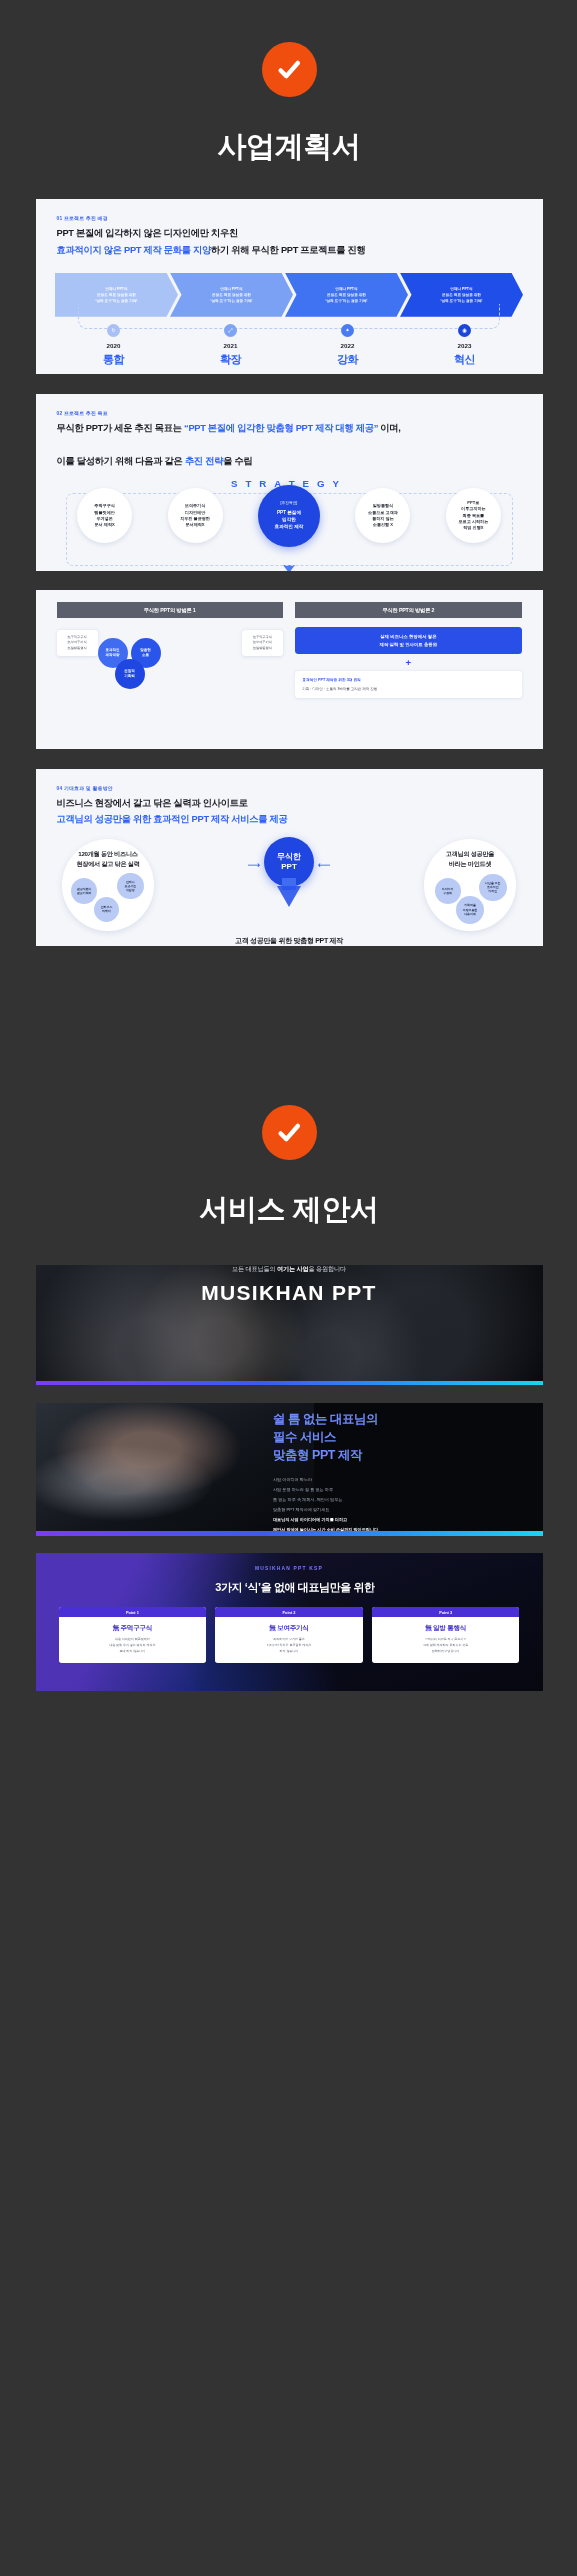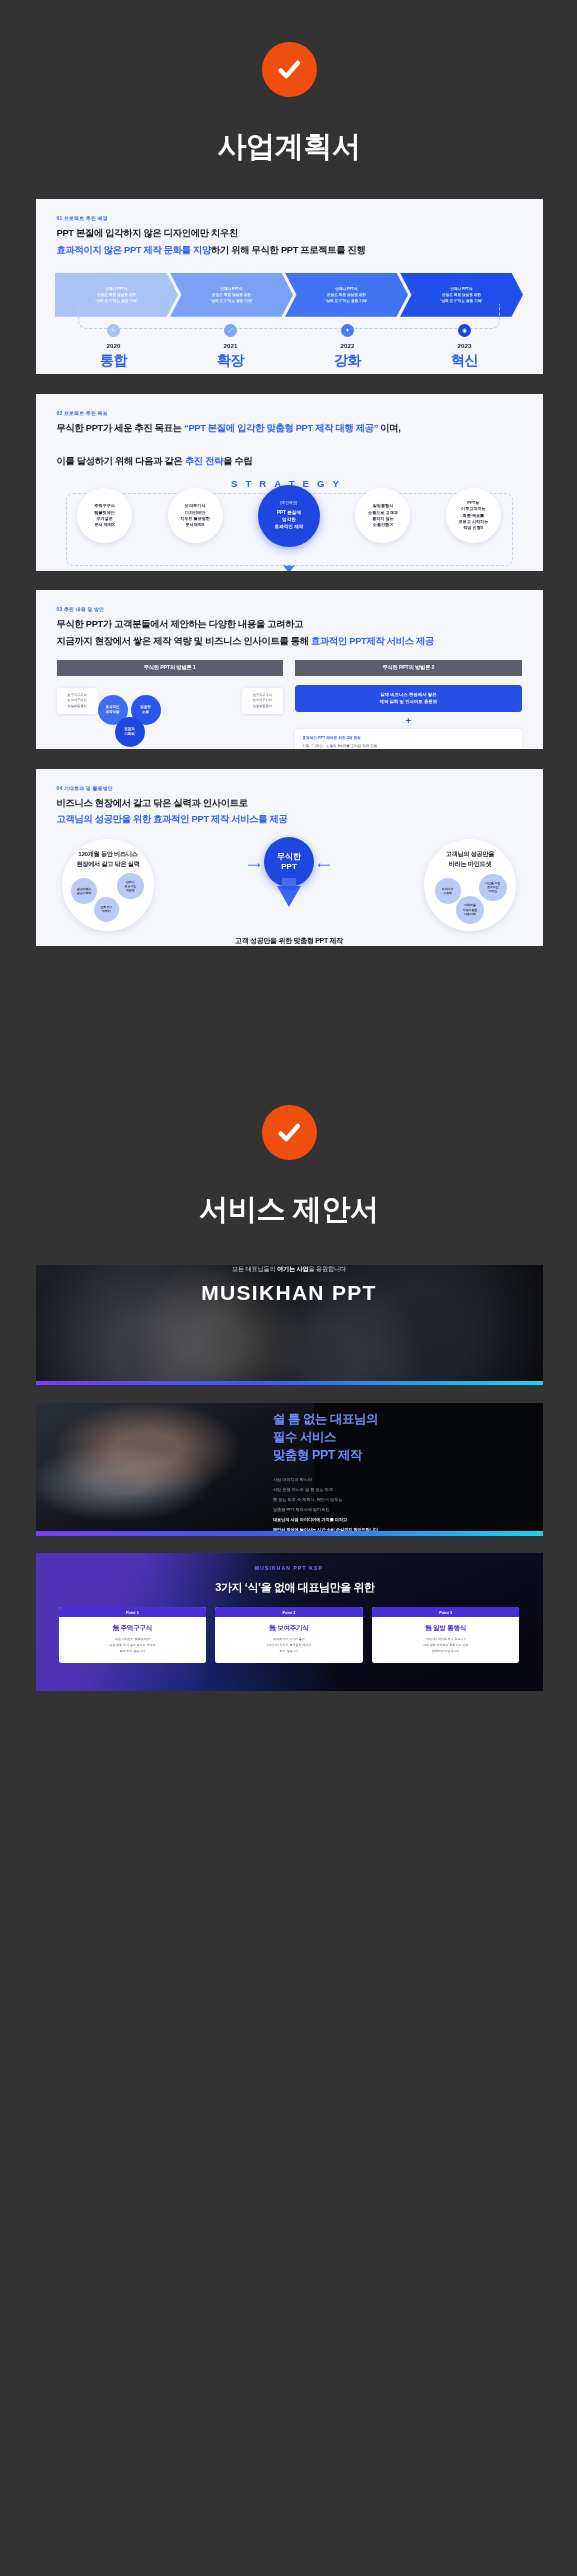--- a/index.html
+++ b/index.html
@@ -68,21 +68,21 @@
   .tl-dot {
     width:13.3px; height:13.3px; border-radius:50%;
     margin:0 auto; display:flex; align-items:center; justify-content:center;
     color:#fff; font-size:5.3px;
   }
   .d1 { background:#a8c0f5; }
   .d2 { background:#7ea4f4; }
   .d3 { background:#4b7bf2; }
   .d4 { background:#1b47d8; }
   .tl-year { font-size:6.2px; font-weight:bold; color:#1b1d25; margin-top:5.3px; }
-  .tl-label { font-size:14px; font-weight:bold; color:#2f62f5; margin-top:2.7px; letter-spacing:-0.4px;text-align:center; }
+  .tl-label { font-size:11px; font-weight:bold; color:#2f62f5; margin-top:2.7px; letter-spacing:-0.4px;text-align:center; }
 
   
   .strategy-word {
     text-align:center; color:#2f62f5; font-weight:bold;
     font-size:9.7px; letter-spacing:8px; margin-top:10.6px;
   }
   .st-dash {
     margin:3.5px 30px 0 30px; height:73px; border:0.9px dashed #c3d2f4;
     border-radius:7px; position:relative;
   }
@@ -386,27 +386,20 @@
 
     <div style="margin-top:-25px">
       <div class="arrow-dn"></div>
     </div>
     <div class="mid-bottom">
       <div class="t">무식한 PPT</div>
     </div>
   </div>
 
   <div class="slide s3">
-    <div class="slide-pad">
-      <div class="eyebrow">03 추진 내용 및 방안</div>
-      <div class="head-line">무식한 PPT가 고객분들에서 제안하는 다양한 내용을 고려하고</div>
-      <div class="head-line" style="margin-top:3.5px">
-        <span>지금까지 현장에서 쌓은 제작 역량 및 비즈니스 인사이트를 통해 </span><span class="hl-b">효과적인 PPT제작 서비스 제공</span>
-      </div>
-    </div>
 
     <div class="m-cols">
       <div class="m-col">
         <div class="m-bar">무식한 PPT의 방법론 1</div>
         <div class="venn">
           <div class="vcard l">
             <div>無주먹구구식</div>
             <div>無보여주기식</div>
             <div>無일방통행식</div>
           </div>

